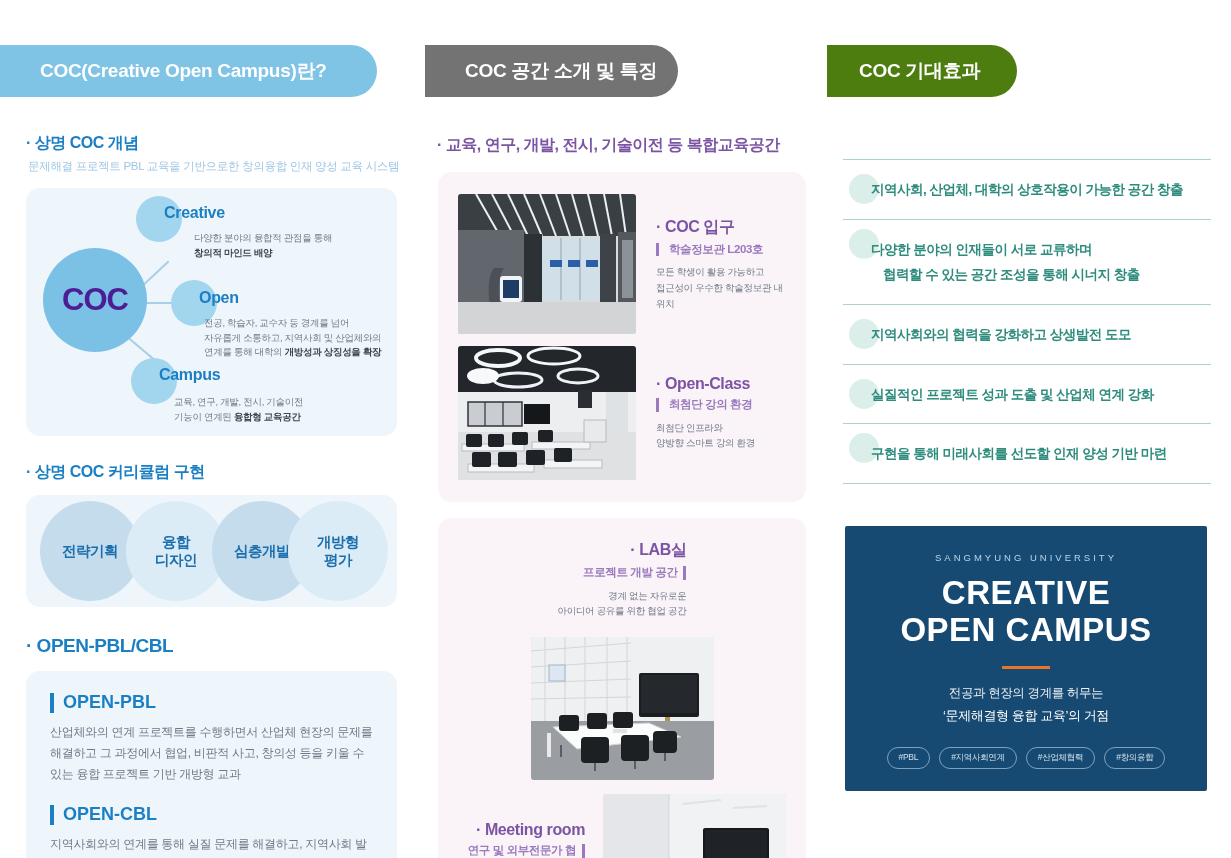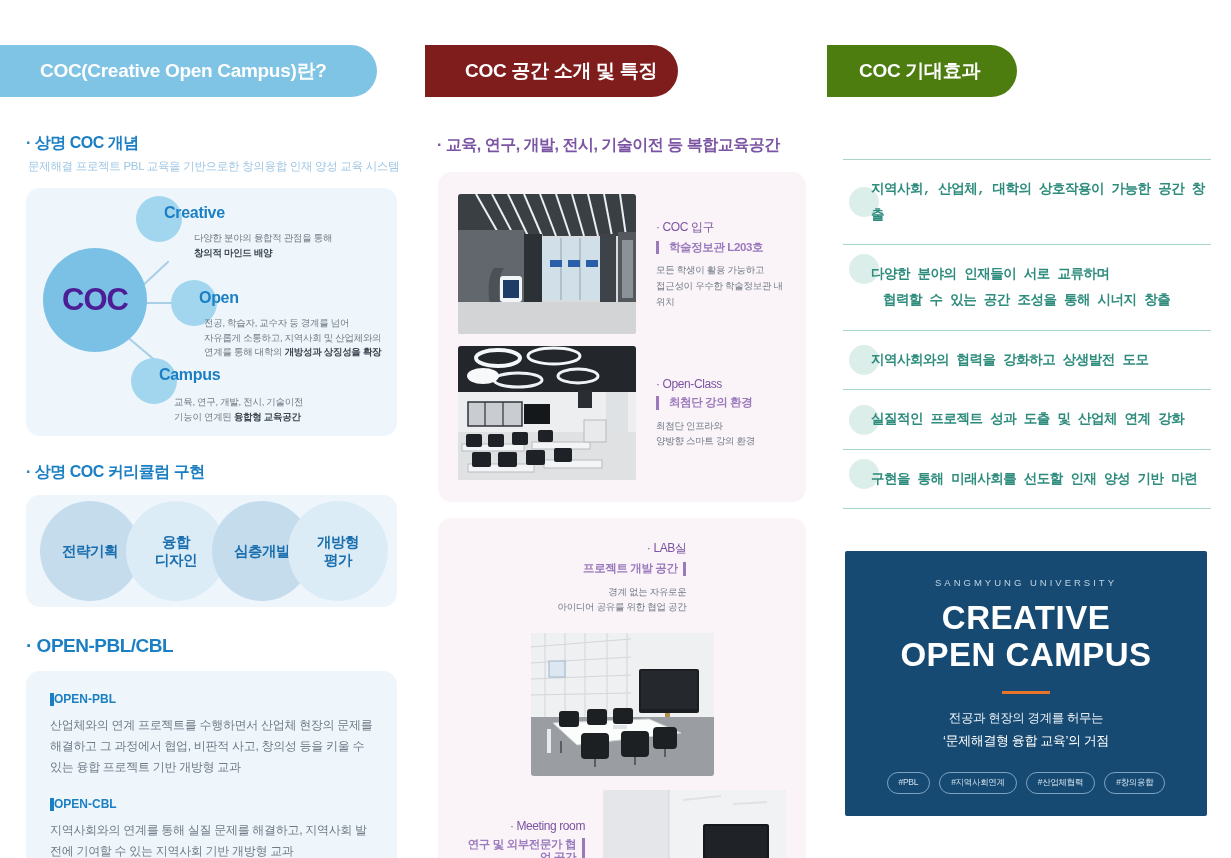--- a/index.html
+++ b/index.html
@@ -21,21 +21,21 @@
     border-radius: 0 26px 26px 0;
     display: flex; align-items: center;
     padding-left: 40px;
     color: #fff;
     font-size: 19px;
     font-weight: bold;
     letter-spacing: -0.3px;
     margin-top: 45px;
   }
   .pill-a { background: #7fc4e5; width: 377px; }
-  .pill-b { background: #7f1d1d; width: 253px; margin-left: 10px;}
+  .pill-b { background: #737373; width: 253px; margin-left: 10px;}
   .pill-c { background: #4d7c0f; width: 190px; margin-left: 2px; padding-left: 32px;}
 
   
   .sec-title {
     font-size: 16px; font-weight: bold; letter-spacing: -0.5px;
     margin-left: 26px;
   }
   .sec-title.blue   { color: #1b7fc4; }
   .sec-title.purple { color: #7b54a3; }
   .subtitle {
@@ -84,52 +84,51 @@
     position: absolute; top: 6px; width: 100px; height: 100px; border-radius: 50%;
     display: flex; align-items: center; justify-content: center;
     text-align: center; font-size: 14.5px; font-weight: bold;
     color: #1b6fae; line-height: 1.25; letter-spacing: -0.5px;
   }
   .cir.dark  { background: #c5dced; }
   .cir.light { background: #dcecf7; }
 
   
   .pbl-head {
-    font-size: 12px; font-weight: bold; color: #1b7fc4;
-    border-left: 4px solid #1b7fc4; line-height: 1.1;
+    font-size: 18px; font-weight: bold; color: #1b7fc4;
+    border-left: 4px solid #1b7fc4; padding-left: 9px; line-height: 1.1;
   }
   .pbl-body {
     font-size: 12px; color: #6f7a85; line-height: 1.75;
     letter-spacing: -0.3px; margin-top: 9px;
   }
 
   
   .photo-card { background: #faf3f8; border-radius: 14px; }
   .ph {
     border-radius: 3px; overflow: hidden; position: relative;
     background: #cfd4d9;
   }
   .cap-title {
-    font-size: 12px; font-weight: normal; color: #7b54a3; letter-spacing: -0.4px;
+    font-size: 16px; font-weight: bold; color: #7b54a3; letter-spacing: -0.4px;
   }
   .cap-sub {
     font-size: 11.5px; font-weight: bold; color: #9a79bd; letter-spacing: -0.4px;
     border-left: 3px solid #9a79bd; padding-left: 10px; margin-top: 5px; line-height:1.2;
   }
   .cap-desc {
     font-size: 9.5px; color: #6f7a85; line-height: 1.65; margin-top: 8px;
     letter-spacing: -0.3px;
   }
 
   
   .eff-item {
     border-top: 1px solid #a9d4cb;
     position: relative;
     padding: 17px 0 16px 28px;
-    font-family: Liberation Mono, monospace;
   }
   .eff-item:last-of-type { border-bottom: 1px solid #a9d4cb; }
   .eff-bullet {
     position: absolute; left: 6px; top: 50%; transform: translateY(-50%);
     width: 30px; height: 30px; border-radius: 50%; background: #dbeee9;
   }
   .eff-line {
     position: relative; font-size: 13.5px; font-weight: bold; color: #2e8c7d;
     letter-spacing: -0.5px; line-height: 1.9;
   }

